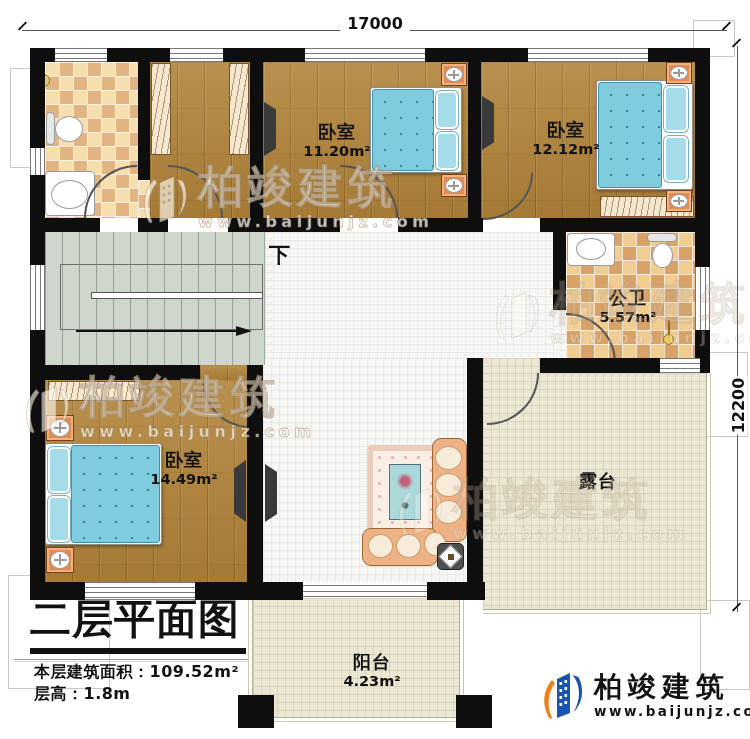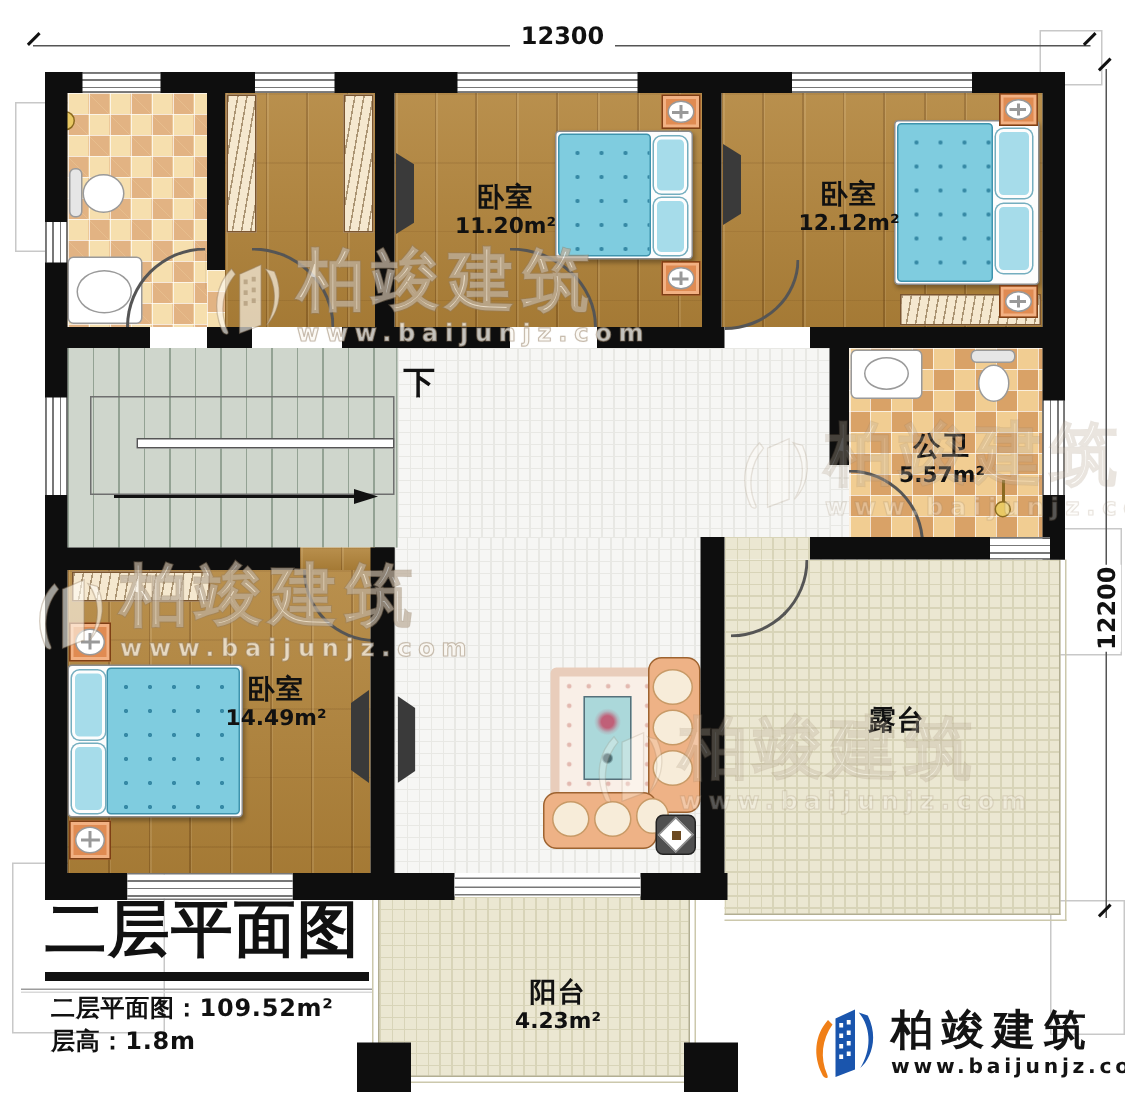--- a/index.html
+++ b/index.html
@@ -265,21 +265,21 @@
     <div class="n">阳台</div>
     <div class="a">4.23m²</div>
   </div>
   <div class="rl" style="left:264px;top:243px;width:32px">
     <div class="n" style="font-size:21px">下</div>
   </div>
 
   <div class="dimline" style="left:22px;top:30px;width:705px;height:1px"></div>
   <div class="tick" style="left:17px;top:25px"></div>
   <div class="tick" style="left:721px;top:25px"></div>
-  <div class="dimlabel" style="left:340px;top:14px;width:70px">12300</div>
+  <div class="dimlabel" style="left:340px;top:14px;width:70px">17000</div>
   <div class="dimline" style="left:737px;top:46px;width:1px;height:566px"></div>
   <div class="tick" style="left:731px;top:42px"></div>
   <div class="tick" style="left:731px;top:606px"></div>
   <div class="dimlabel" style="left:709px;top:396px;width:58px;transform:rotate(-90deg)">12200</div>
 
   <div class="wm" style="left:140px;top:164px;opacity:.8">
     <svg width="52" height="58" viewBox="0 0 58 62">
       <path d="M16 10 C4 22 2 40 9 56 C10 59 15 60 13 56 C7 42 9 26 19 14 Z" fill="rgba(255,252,245,.8)" stroke="rgba(148,126,100,.5)"></path>
       <path d="M22 14 L38 7 L38 52 L22 58 Z" fill="rgba(255,252,245,.8)" stroke="rgba(148,126,100,.5)"></path>
       <rect x="25" y="18" width="3" height="3.5" fill="rgba(140,120,95,.45)"></rect>
@@ -330,21 +330,21 @@
   </div>
 
   <div id="titleblock">
     <div id="titlerow">
       <span id="tb-title">二层平面图</span>
     </div>
   </div>
   <div id="tb-bar"></div>
   <div id="tb-gline"></div>
   <div class="tb-line" style="top:662px">
-    <span>二层平面图：</span><span>109.52m²</span>
+    <span>本层建筑面积：</span><span>109.52m²</span>
   </div>
   <div class="tb-line" style="top:684px">
     <span>层高：</span><span>1.8m</span>
   </div>
 
   <div id="brand">
     <svg width="46" height="54" viewBox="0 0 46 54">
       <path d="M12 12 C3 22 2 36 8 48 C9 51 13 52 11.5 48.5 C6.5 37 8 25 15 15 Z" fill="#f07f17"></path>
       <path d="M17 11 L30 5 L30 45 L17 50 Z" fill="#1a55ad"></path>
       <rect x="19.5" y="14" width="2.6" height="3" fill="#fff"></rect>

